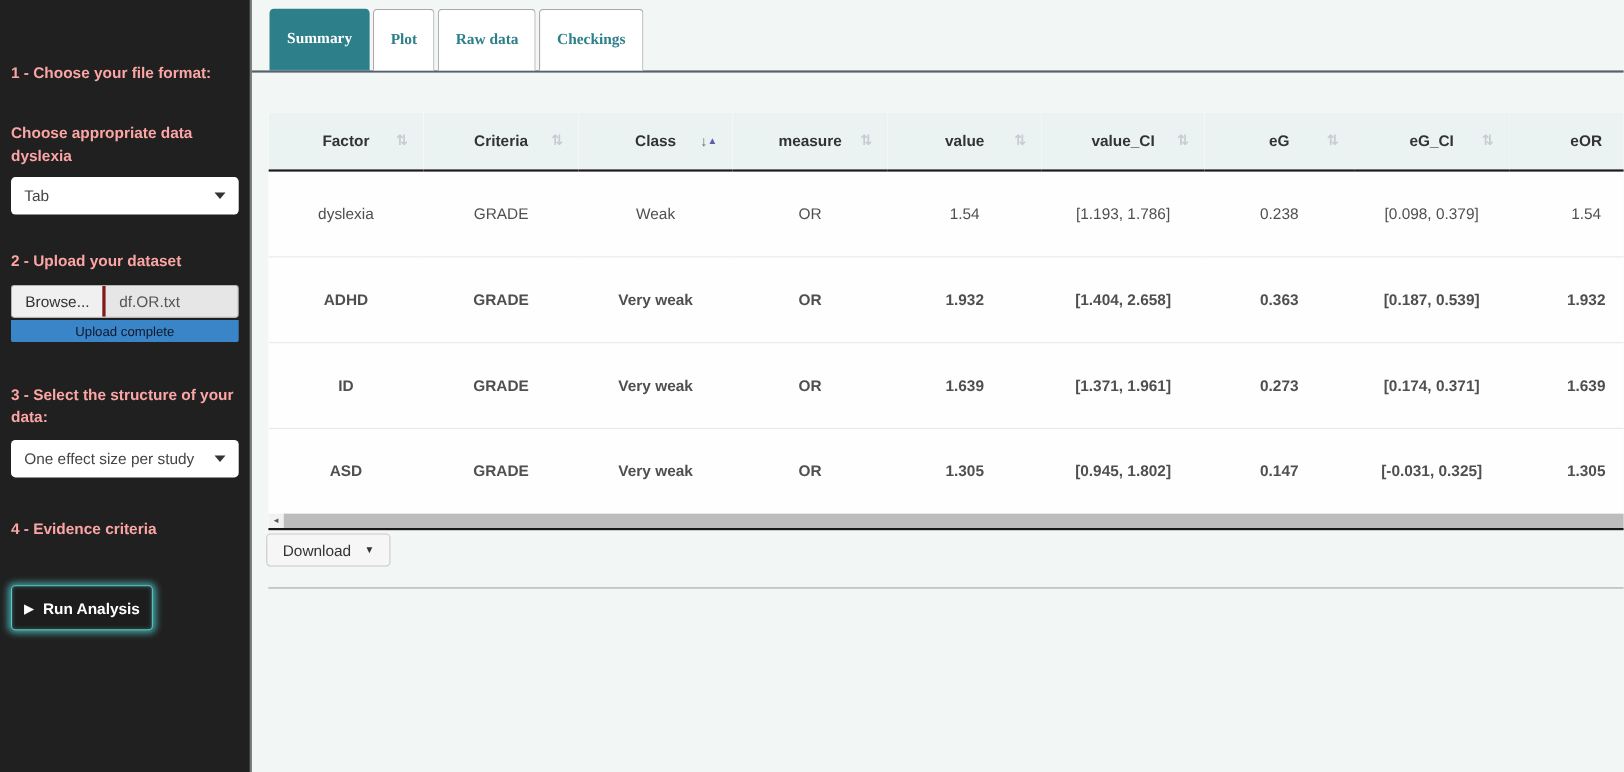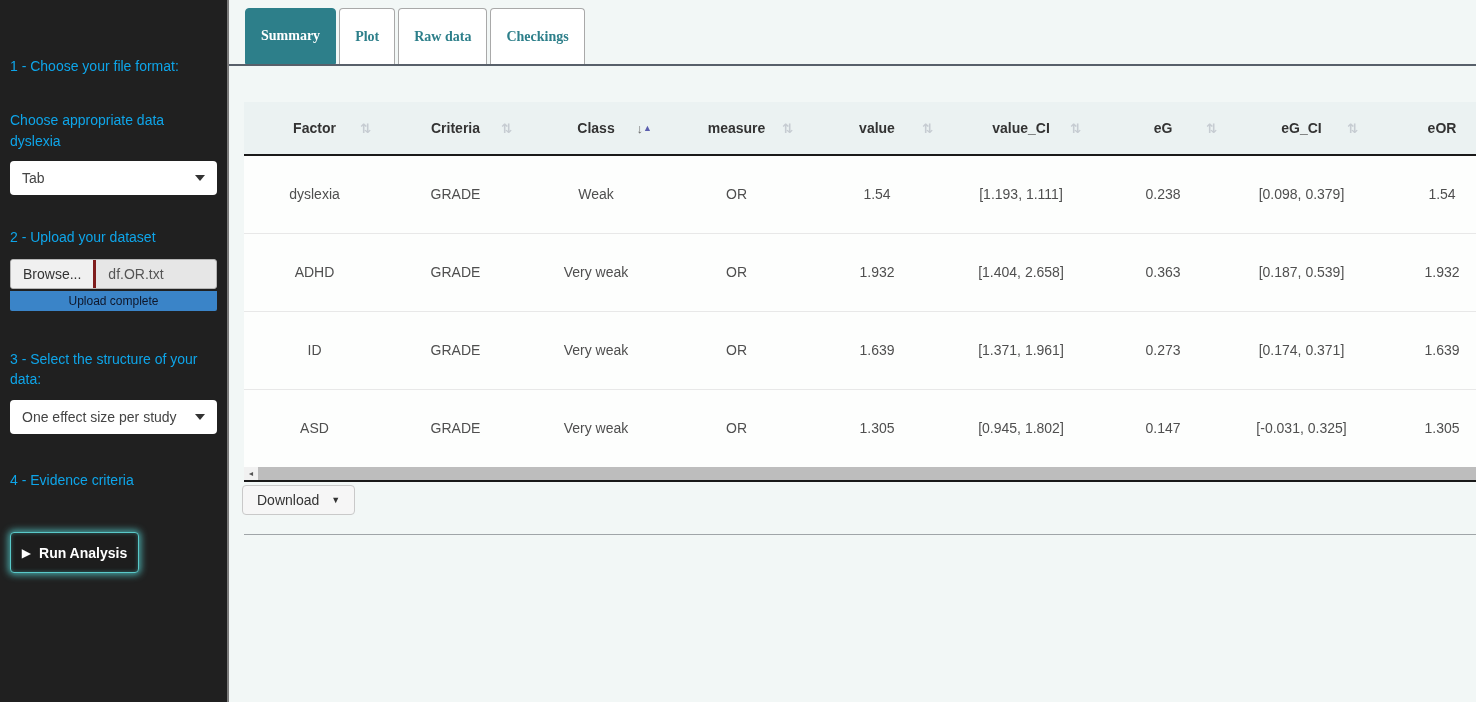--- a/index.html
+++ b/index.html
@@ -3,21 +3,21 @@
 <meta charset="utf-8">
 <style>
   * { margin:0; padding:0; box-sizing:border-box; }
   html,body { width:1476px; height:702px; overflow:hidden; }
   body { font-family:"Liberation Sans","DejaVu Sans",sans-serif; background:#f2f7f6; }
   .app { display:flex; width:1476px; height:702px; }
 
   
   .sidebar { width:229px; min-width:229px; height:702px; background:#202020;
              border-right:2px solid #7a7a7a; padding:0 10px; color:#fff; }
-  .side-label { color:#0ea5e9; font-weight:normal; font-size:14px; line-height:1.45; }
+  .side-label { color:#fca5a5; font-weight:bold; font-size:14px; line-height:1.45; }
   .lbl-1 { margin-top:56px; }
   .lbl-2 { margin-top:34px; }
   .lbl-3 { margin-top:32px; }
   .lbl-4 { margin-top:38px; }
   .lbl-5 { margin-top:36px; }
   .select { margin-top:10px; height:34px; background:#fff; border-radius:4px;
             display:flex; align-items:center; padding:0 12px; cursor:pointer; }
   .select .sel-text { flex:1; font-size:14px; color:#444; }
   .select .caret { width:0; height:0; border-left:5px solid transparent;
                    border-right:5px solid transparent; border-top:6px solid #333; }
@@ -53,21 +53,21 @@
   .content { padding-left:15px; }
   .tablewrap { margin-top:36px; width:calc(100% - 0px); overflow:hidden;
                border-bottom:2px solid #191919; background:#fdfefd; }
   table.dt { border-collapse:collapse; table-layout:fixed; width:1268px; }
   table.dt col.c0{width:141px}  table.dt col.c1{width:141px} table.dt col.c2{width:140px}
   table.dt col.c3{width:141px}  table.dt col.c4{width:140px} table.dt col.c5{width:148px}
   table.dt col.c6{width:136px}  table.dt col.c7{width:141px} table.dt col.c8{width:140px}
   table.dt th { position:relative; height:53px; background:#ebf2f2; font-size:14px;
                 font-weight:bold; color:#333; text-align:center; border-bottom:2px solid #1a1a1a; cursor:pointer; }
   table.dt td { height:78px; text-align:center; font-size:14px; color:#4f4f4f; background:#fdfefd; }
-  table.dt tr + tr td { border-top:1px solid #e8e8e8; }
+  table.dt tr + tr td { border-top:1px solid #e8e8e8;font-weight:bold; }
   .sort { position:absolute; right:16px; top:50%; transform:translateY(-50%);
           font-size:13px; color:#c6ccd2; letter-spacing:-2px; }
   .sort-active { position:absolute; right:14px; top:50%; transform:translateY(-50%); letter-spacing:0; }
   .sort-active .a1 { color:#6b6b6b; font-size:13px; }
   .sort-active .a2 { color:#5b5fae; font-size:9px; vertical-align:2px; }
 
   .hscroll { display:flex; align-items:center; height:13px; background:#f1f1f1; }
   .scroll-arrow { width:14px; height:13px; display:flex; align-items:center; justify-content:center;
                   font-size:7px; color:#555; cursor:pointer; }
   .scroll-thumb { flex:1; height:13px; background:#bdbdbd; cursor:pointer; }
@@ -178,21 +178,21 @@
               </th>
             </tr>
           </thead>
           <tbody>
             <tr>
               <td>dyslexia</td>
               <td>GRADE</td>
               <td>Weak</td>
               <td>OR</td>
               <td>1.54</td>
-              <td>[1.193, 1.111]</td>
+              <td>[1.193, 1.786]</td>
               <td>0.238</td>
               <td>[0.098, 0.379]</td>
               <td>1.54</td>
             </tr>
             <tr>
               <td>ADHD</td>
               <td>GRADE</td>
               <td>Very weak</td>
               <td>OR</td>
               <td>1.932</td>

